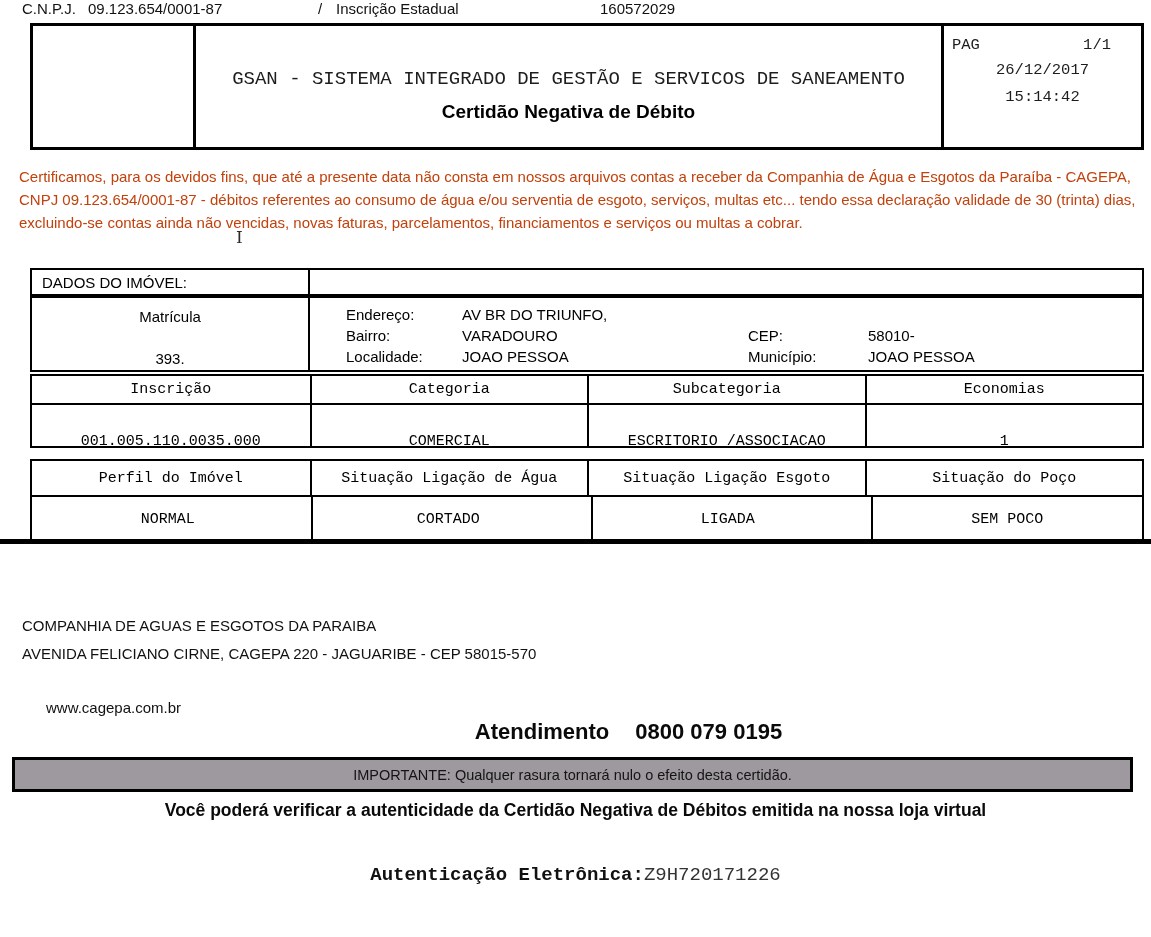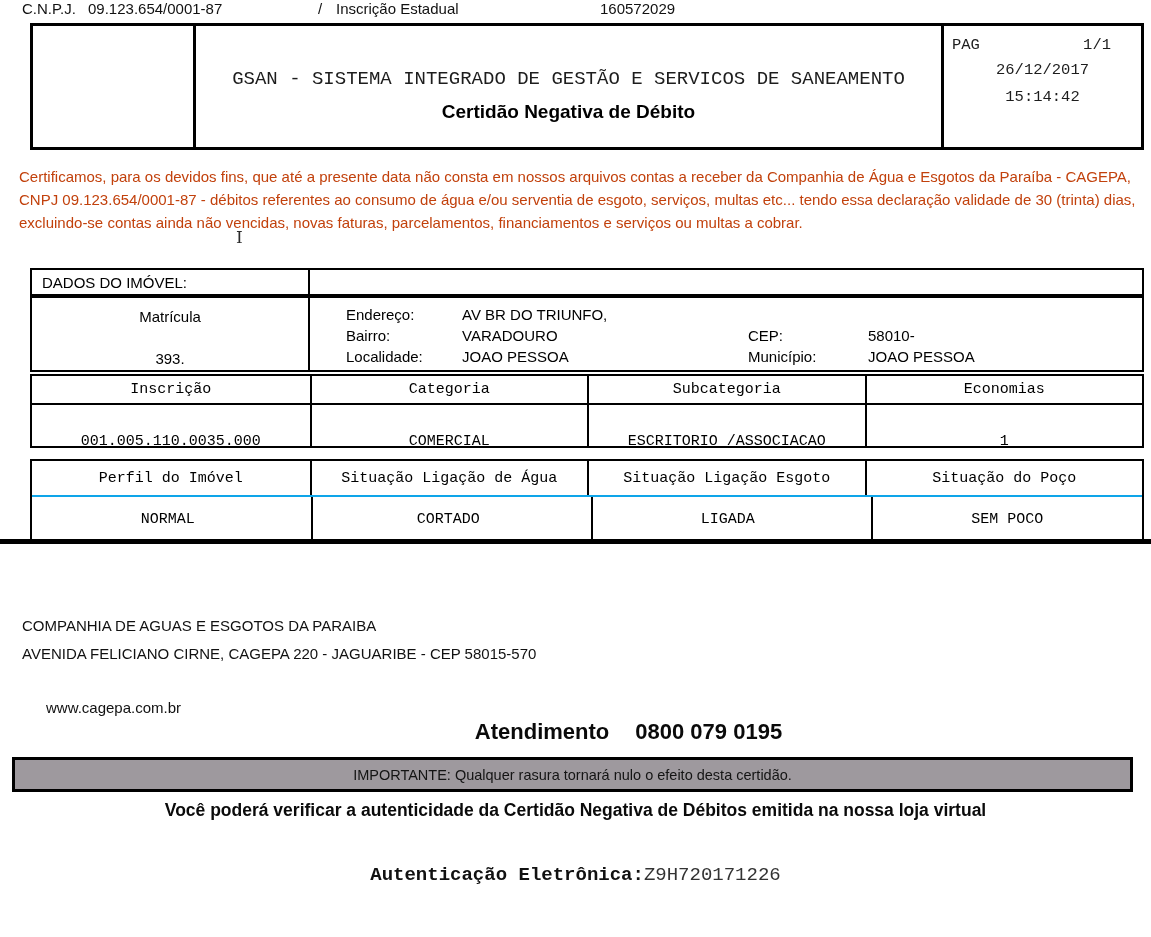--- a/index.html
+++ b/index.html
@@ -52,21 +52,21 @@
 
   .grid4 { display:flex;font-family:Liberation Mono, monospace; }
   .grid4 > div { width:25%; text-align:center; font-size:15px; }
   .grid4 > div + div { border-left:2px solid #000; }
   #box-b { top:374px; }
   #box-b .hrow { height:29px; border-bottom:2px solid #000; }
   #box-b .hrow > div { padding-top:5px; }
   #box-b .vrow { height:41px; }
   #box-b .vrow > div { padding-top:28px; }
   #box-c { top:459px; border-bottom:none; }
-  #box-c .hrow { height:36px; border-bottom:2px solid #0ea5e9; }
+  #box-c .hrow { height:36px; border-bottom:2px solid #000000; }
   #box-c .hrow > div { padding-top:9px; }
   #box-c .vrow { height:45px;gap:8px; }
   #box-c .vrow > div { padding-top:14px; }
 
   
   #page-break-line { position:absolute; left:0; top:539px; width:1151px; height:5px; background:#000; }
 
   
   .f-line { position:absolute; left:22px; font-size:15px; color:#111; }
   #f-company  { top:617px; }

